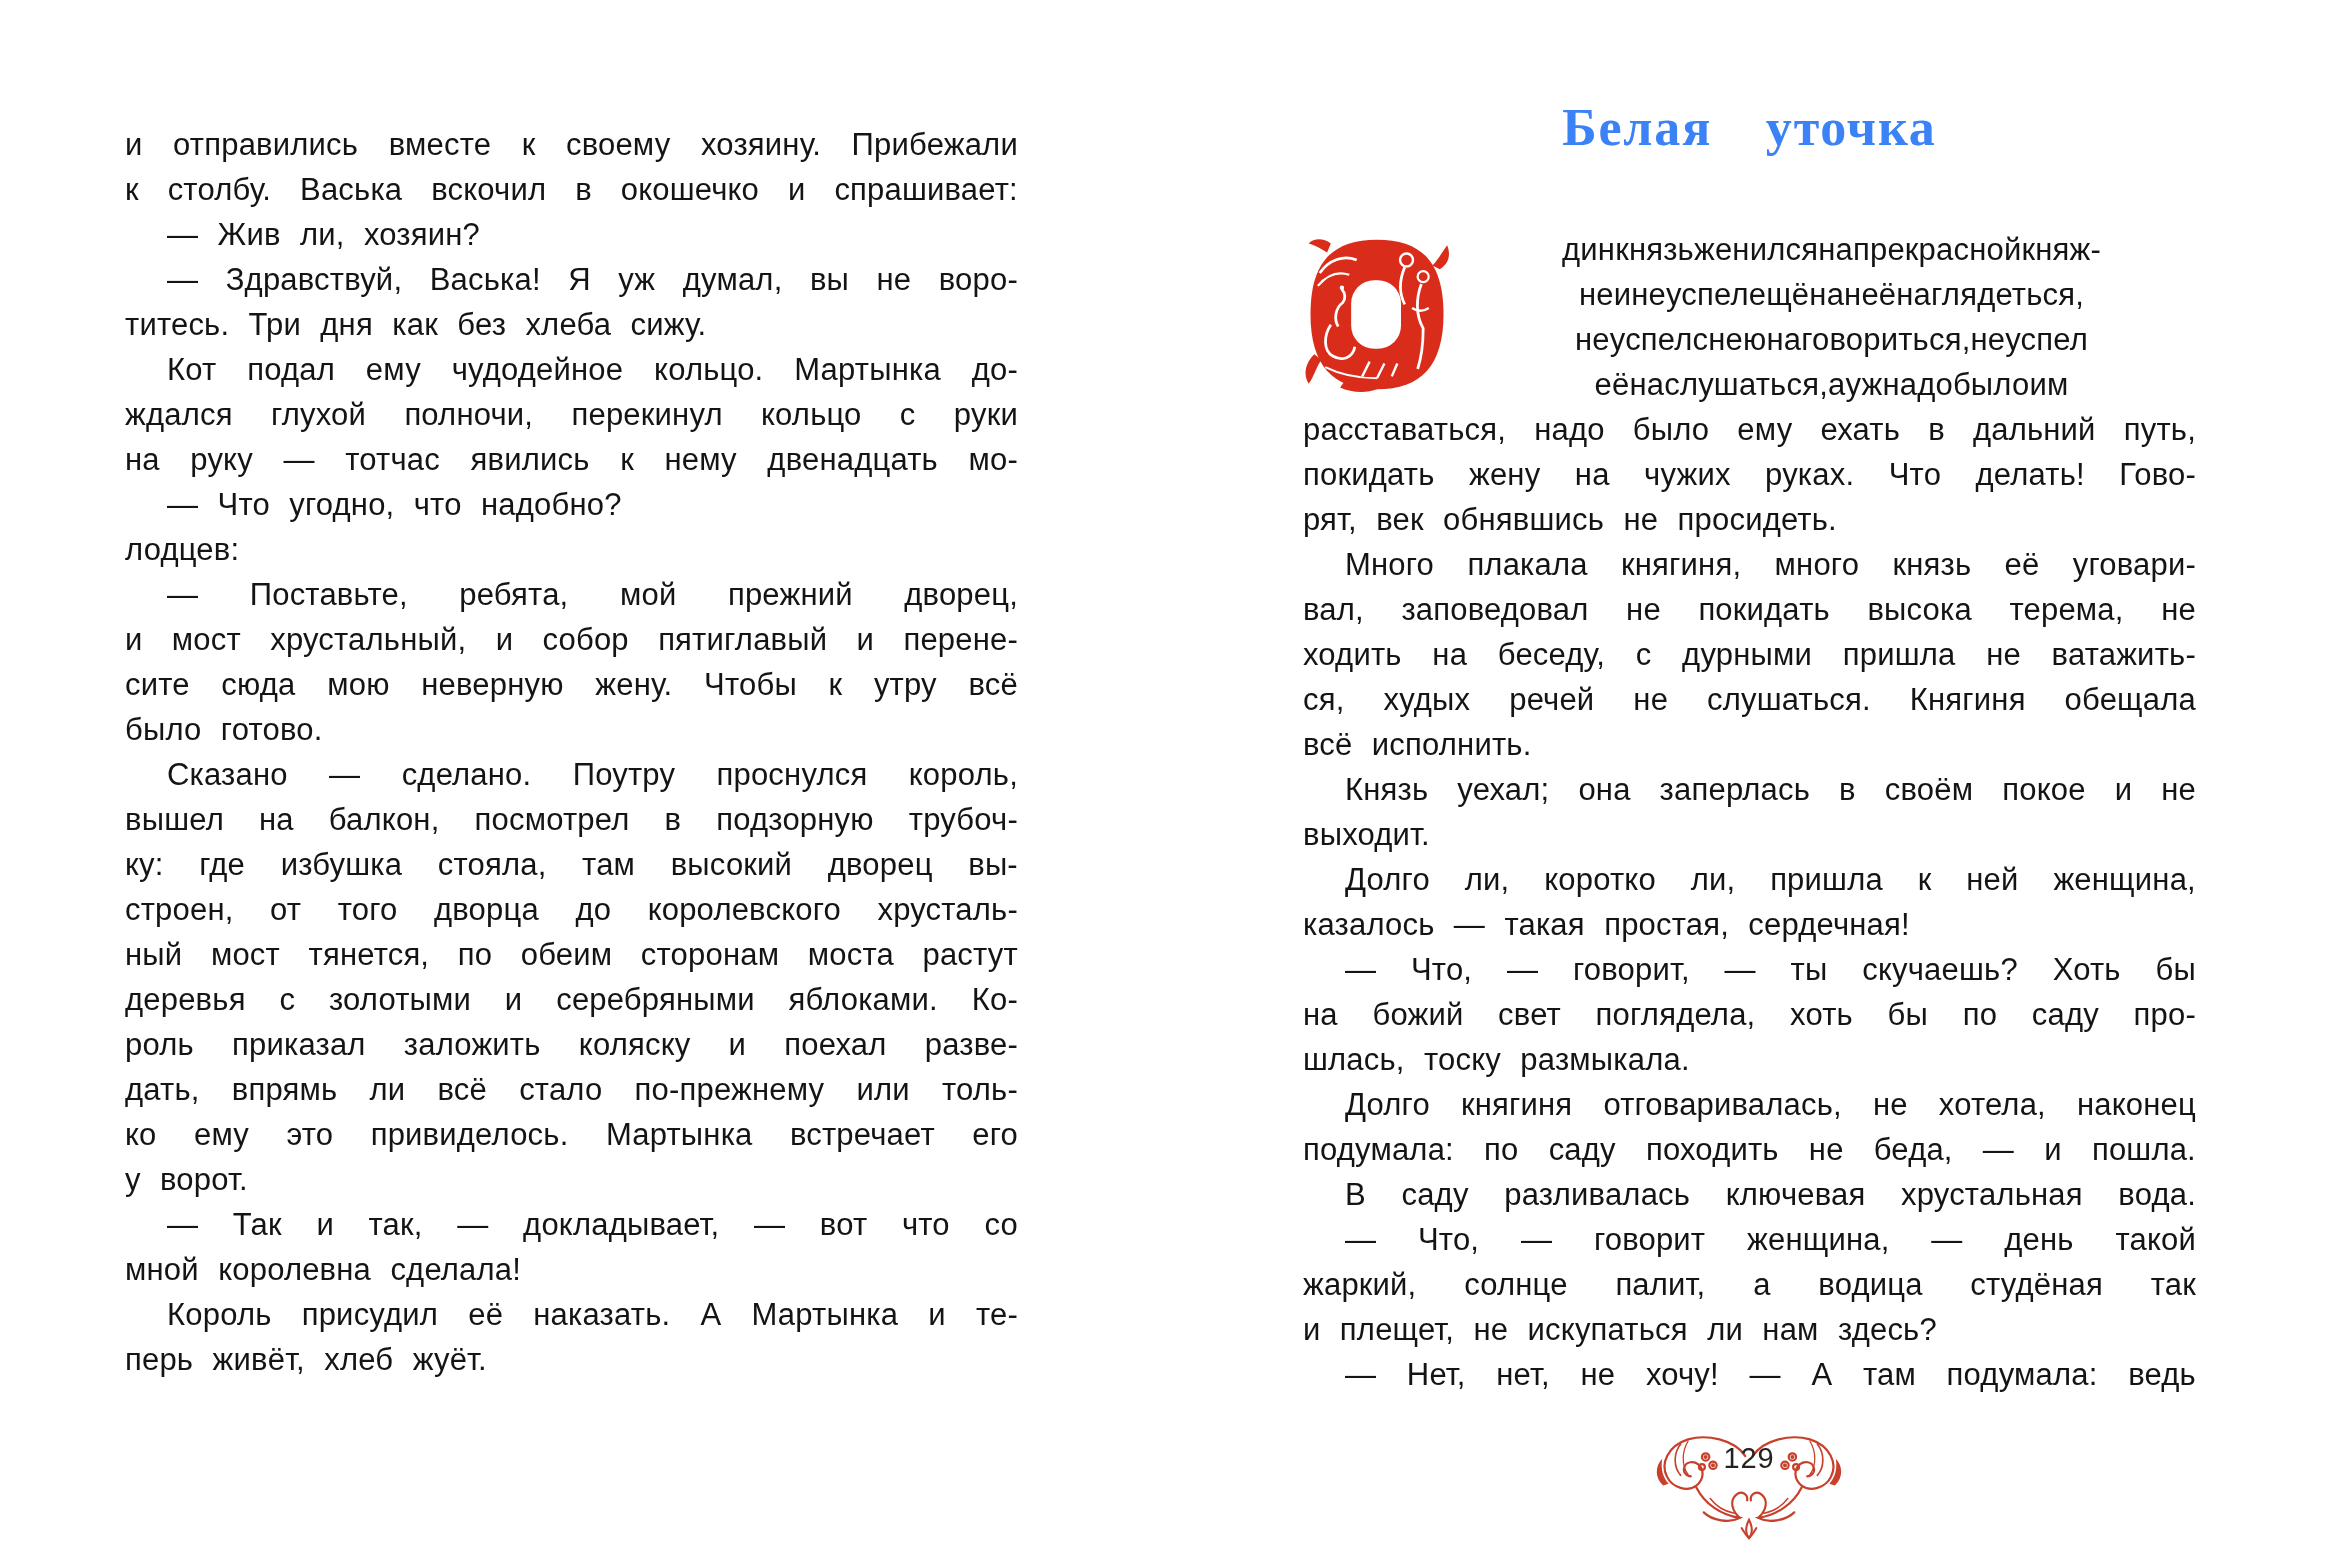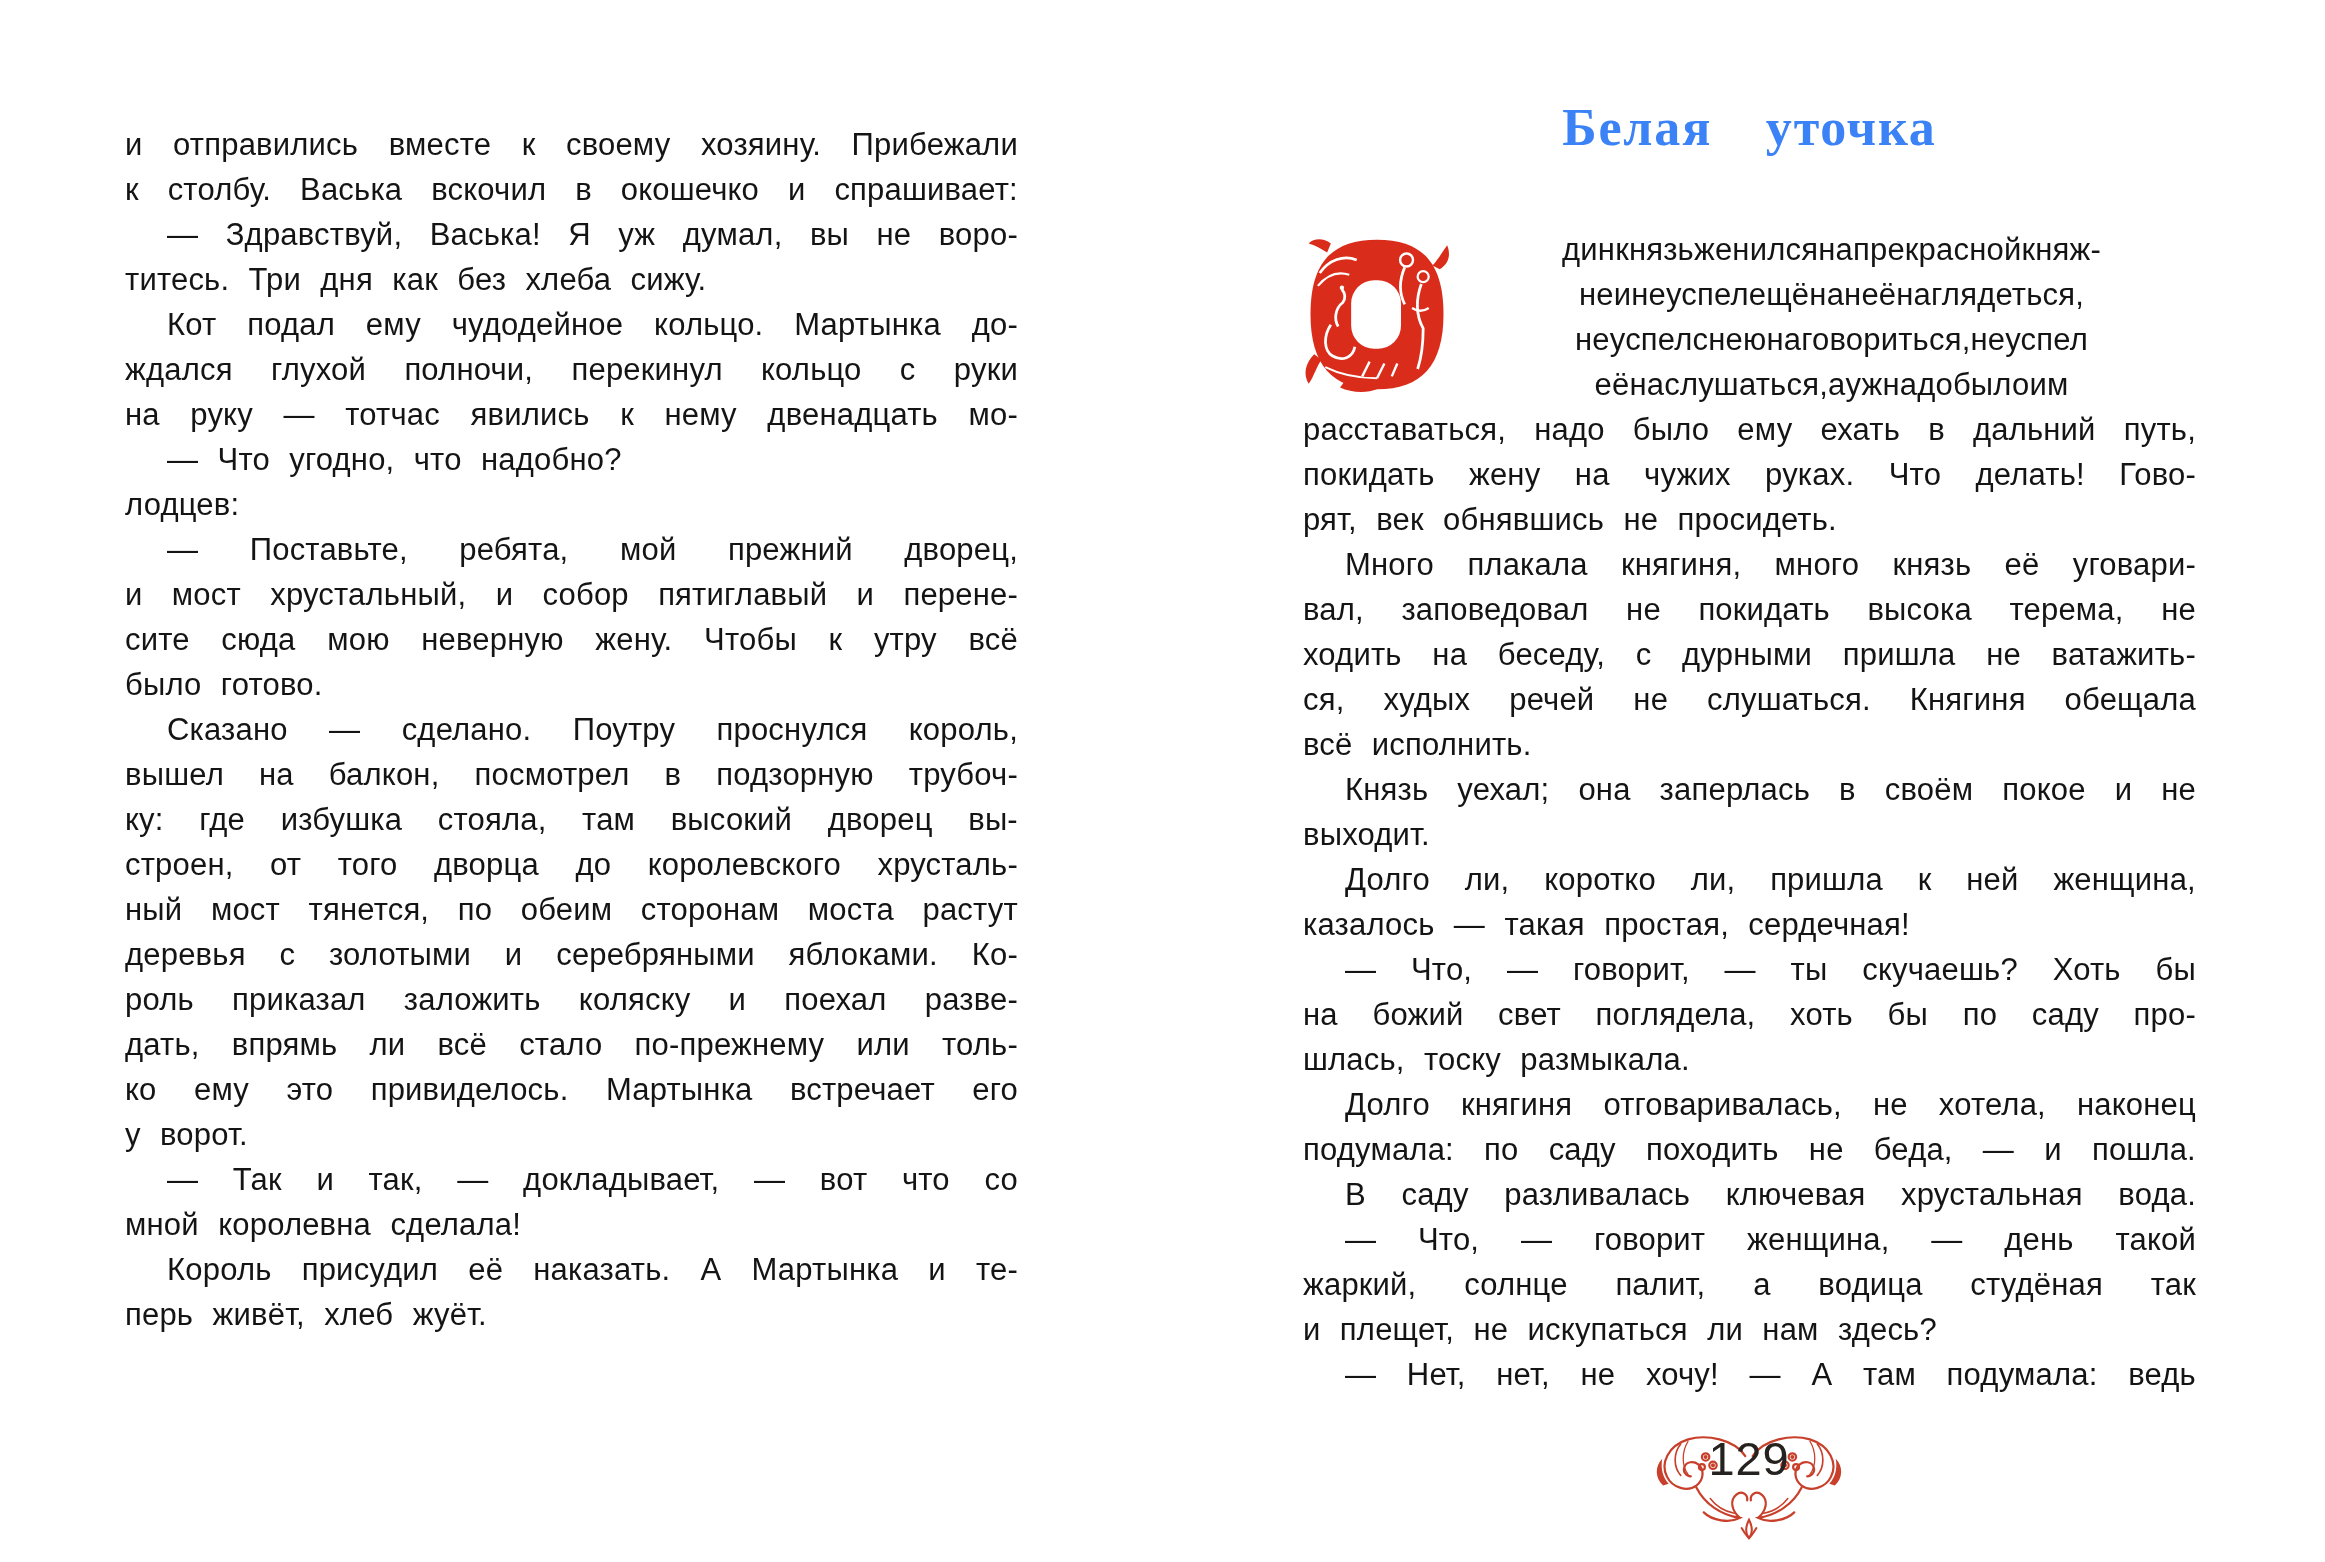--- a/index.html
+++ b/index.html
@@ -20,21 +20,21 @@
     text-align:center;font-family:"Liberation Serif", serif;font-weight:bold;
     font-size:52px;color:#3b82f6;letter-spacing:1.8px;word-spacing:39px;
   }
   .right-body{position:absolute;left:1303px;top:227px;width:893px;}
   .drop-cap{position:absolute;left:0;top:9.2px;width:148px;height:157px;}
   .visually-hidden{position:absolute;width:0.9px;height:0.9px;overflow:hidden;clip:rect(0 0 0 0);white-space:nowrap;}
   .footer-vignette{position:absolute;left:1653px;top:1432px;width:192px;height:109px;}
   .footer-vignette svg{position:absolute;left:0;top:0;}
   .page-number{
     position:absolute;left:50%;top:7.4px;transform:translateX(-50%);
-    font-size:47px;line-height:39px;color:#26221f;letter-spacing:0.9px;
+    font-size:29px;line-height:39px;color:#26221f;letter-spacing:0.9px;
   }
 </style>
 </head>
 <body>
 
 <div class="page-col" style="left:125px;top:122px;width:893px;" id="left-lines">
     <div class="line justify">
       <span>и</span>
       <span>отправились</span>
       <span>вместе</span>
@@ -46,20 +46,21 @@
     <div class="line justify">
       <span>к</span>
       <span>столбу.</span>
       <span>Васька</span>
       <span>вскочил</span>
       <span>в</span>
       <span>окошечко</span>
       <span>и</span>
       <span>спрашивает:</span>
     </div>
+    <div class="line indent">— Жив ли, хозяин?</div>
     <div class="line justify indent">
       <span>—</span>
       <span>Здравствуй,</span>
       <span>Васька!</span>
       <span>Я</span>
       <span>уж</span>
       <span>думал,</span>
       <span>вы</span>
       <span>не</span>
       <span>воро-</span>

